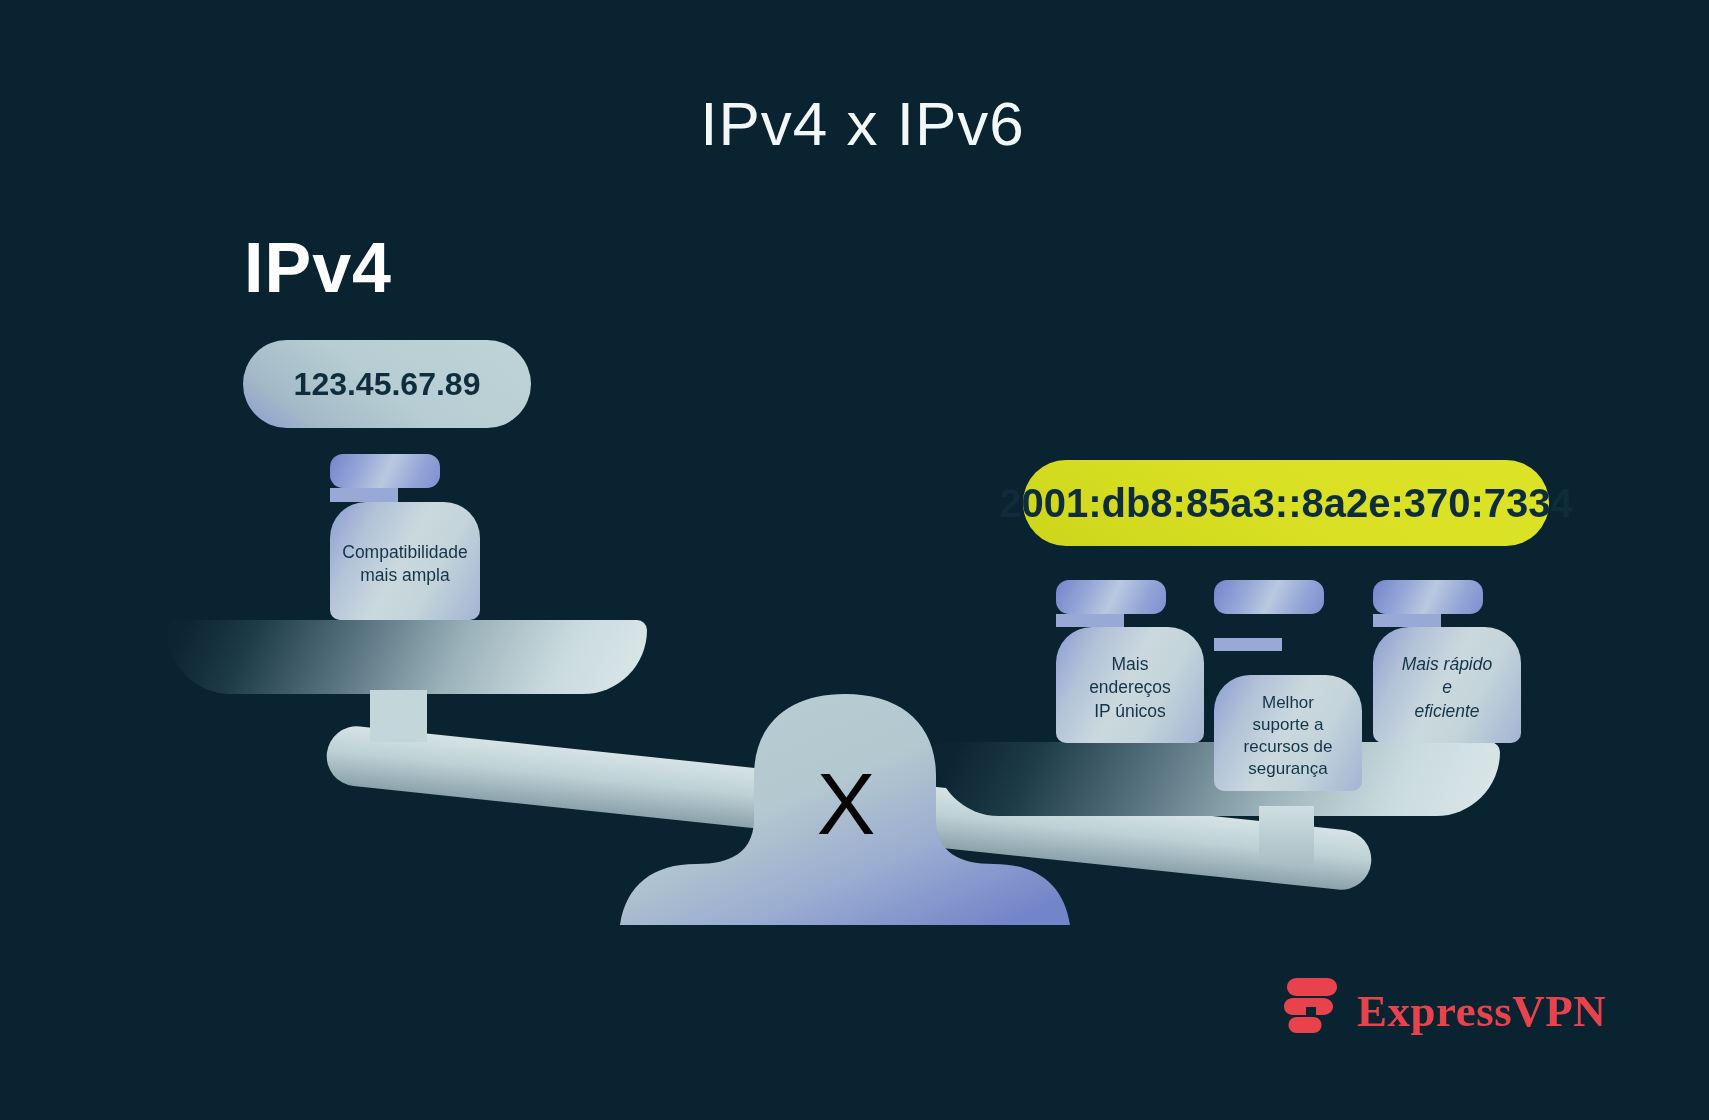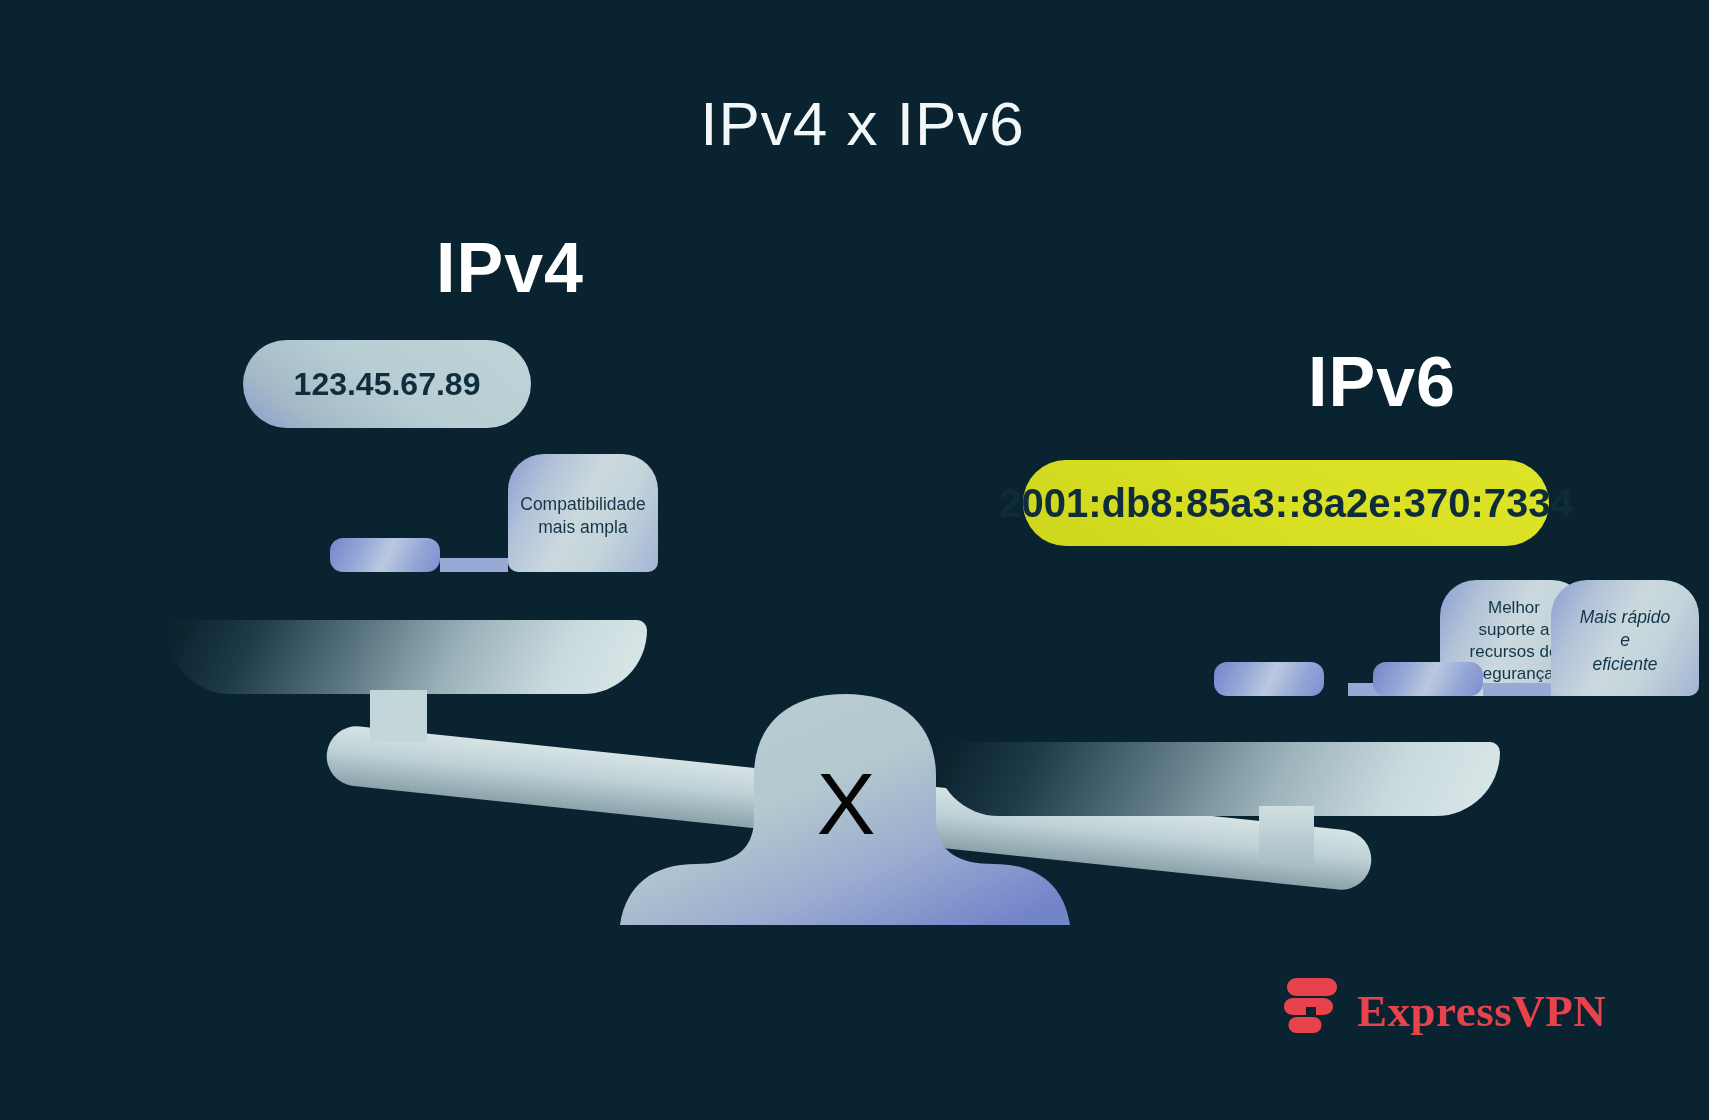--- a/index.html
+++ b/index.html
@@ -18,21 +18,21 @@
   .title {
     left: 0; top: 88px; width: 1709px;
     text-align: center;
     font-size: 62px; font-weight: 400;
     color: #f2f7f8; letter-spacing: 1px;
     z-index: 6;
     margin-left: 8px;
   }
   .col-heading {
     font-size: 70px; font-weight: 800;
-    color: #ffffff; text-align: right;
+    color: #ffffff; text-align: left;
     z-index: 6; letter-spacing: 1px;
   }
   .ipv4-heading { left: 244px; top: 228px; width: 340px; }
   .ipv6-heading { left: 1116px; top: 342px; width: 340px; }
 
   
   .pill {
     border-radius: 44px;
     display: flex; align-items: center; justify-content: center;
     z-index: 6; white-space: nowrap;
@@ -42,21 +42,21 @@
     background: linear-gradient(38deg, #8a9cd1 0%, #a4bac7 20%, #b6cdd3 48%, #bfd4d8 100%);
   }
   .pill-ipv4 .pill-text { font-size: 32px; font-weight: 700; color: #0f2d3d; }
   .pill-ipv6 {
     left: 1023px; top: 460px; width: 526px; height: 86px;
     background: linear-gradient(32deg, #cdd51c 0%, #d9e023 45%, #dde427 100%);
   }
   .pill-ipv6 .pill-text { font-size: 40px; font-weight: 700; color: #0e2c3c; }
 
   
-  .jar { z-index: 5; display: flex; flex-direction: row; align-items: flex-end; }
+  .jar { z-index: 5; display: flex; flex-direction: column; align-items: flex-start; }
   .jar-cap {
     width: 110px; height: 34px; border-radius: 13px;
     background: linear-gradient(115deg, #7385ca 0%, #97a9d8 30%, #bac9e0 52%, #93a5d6 78%, #7d8fd0 100%);
   }
   .jar-neck {
     width: 68px; height: 14px;
     background: #97a9d4;
   }
   .jar-body {
     width: 150px; height: 118px;
@@ -123,21 +123,20 @@
 
 <div id="stage">
 
   <div class="abs title">IPv4 x IPv6</div>
 
   <div class="abs col-heading ipv4-heading">IPv4</div>
   <div class="abs pill pill-ipv4">
     <span class="pill-text">123.45.67.89</span>
   </div>
 
-  <div class="abs col-heading ipv6-heading">IPv6</div>
   <div class="abs pill pill-ipv6">
     <span class="pill-text">2001:db8:85a3::8a2e:370:7334</span>
   </div>
 
   <div class="abs beam"></div>
 
   <div class="abs pan pan-left"></div>
   <div class="abs stem stem-left"></div>
 
   <div class="abs pan pan-right"></div>
@@ -167,20 +166,29 @@
 
   <div class="abs jar jar-ipv4">
     <div class="jar-cap"></div>
     <div class="jar-neck"></div>
     <div class="jar-body">
       <div class="jar-label">Compatibilidade
 mais ampla</div>
     </div>
   </div>
 
+  <div class="abs jar jar-r jar-r1">
+    <div class="jar-cap"></div>
+    <div class="jar-neck"></div>
+    <div class="jar-body">
+      <div class="jar-label">Mais
+endereços
+IP únicos</div>
+    </div>
+  </div>
 
   <div class="abs jar jar-r jar-r2">
     <div class="jar-cap"></div>
     <div class="jar-neck"></div>
     <div class="jar-body">
       <div class="jar-label">Melhor
 suporte a
 recursos de
 segurança</div>
     </div>

